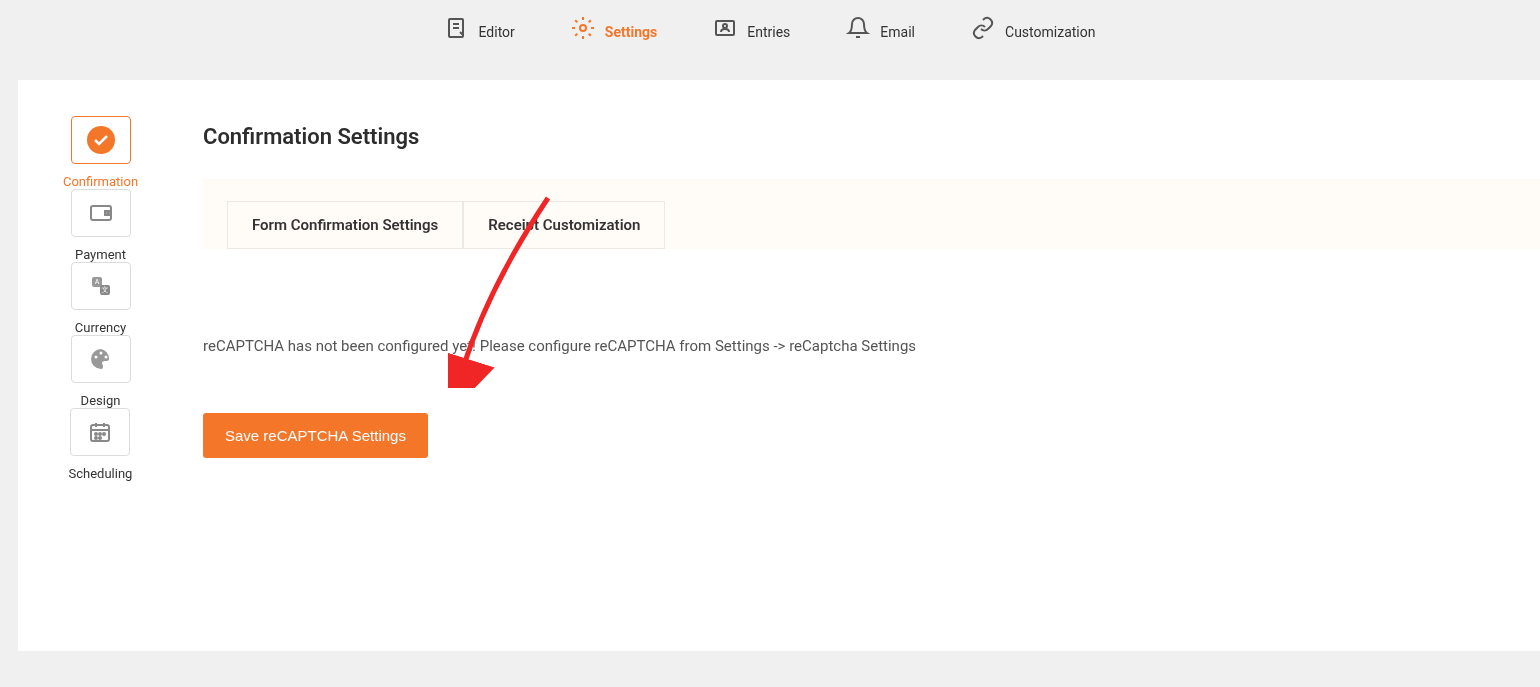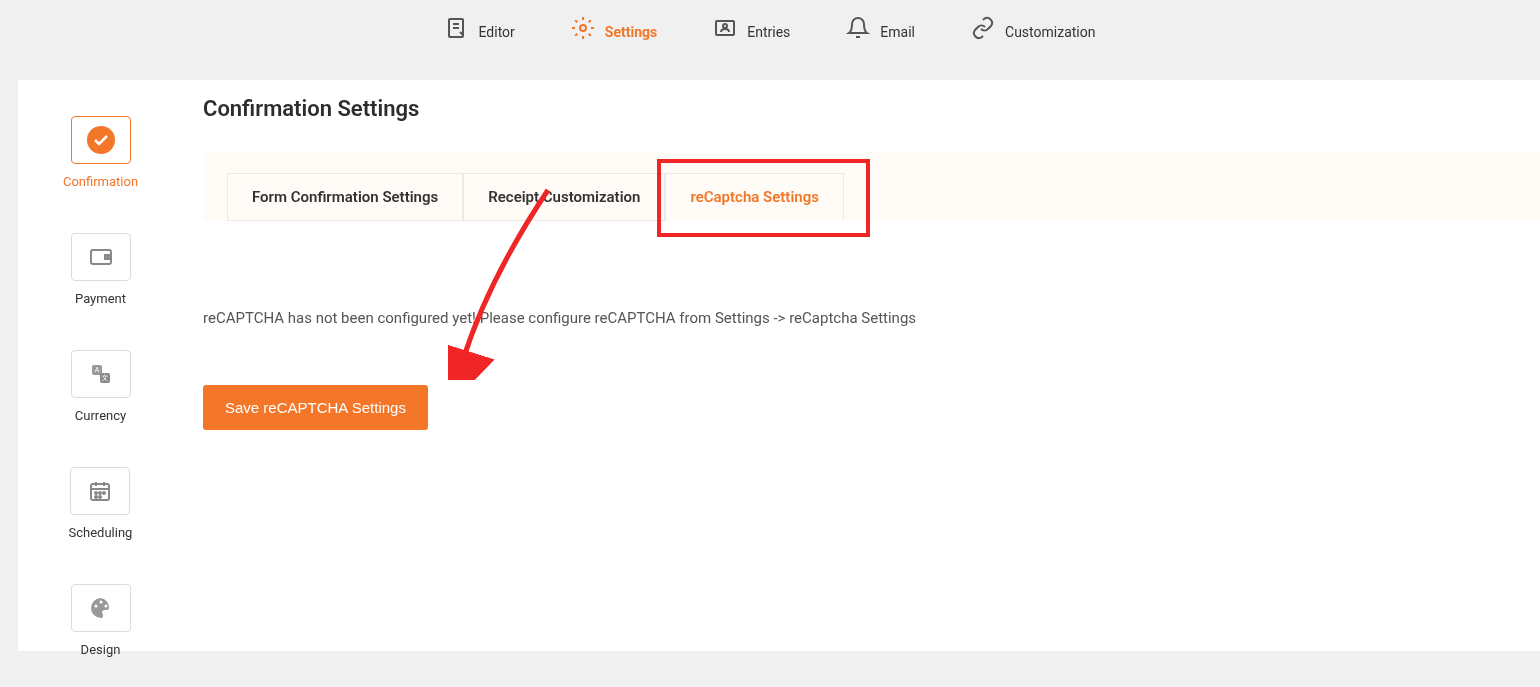--- a/index.html
+++ b/index.html
@@ -49,21 +49,20 @@
       margin-left: 18px;
       height: calc(100% - 116px);
       display: flex;
     }
     .sidebar {
       width: 165px;
       padding: 36px 0 0 0;
       display: flex;
       flex-direction: column;
       align-items: center;
-      gap: 44px;
     }
     .sidebar-item {
       display: flex;
       flex-direction: column;
       align-items: center;
       gap: 10px;
       cursor: pointer;
       color: #333;
     }
     .sidebar-item.active {
@@ -81,21 +80,22 @@
     }
     .sidebar-item.active .sidebar-icon-box {
       border: 1px solid #f47629;
     }
     .sidebar-label {
       font-size: 13px;
       font-weight: 400;
     }
     .content {
       flex: 1;
-      padding: 16px 0 0 20px;
+      padding: 36px 0 0 20px;
+      margin-top: 8px;
     }
     .page-title {
       font-size: 22px;
       font-weight: 600;
       color: #2d2d2d;
       margin-bottom: 30px;
     }
     .tab-panel {
       background: #d946ef;
       padding: 0;
@@ -241,56 +241,52 @@
           <rect x="5" y="5" width="10" height="10" rx="2" fill="#999"></rect>
           <rect x="13" y="13" width="10" height="10" rx="2" fill="#888"></rect>
           <text x="10" y="12" font-size="7" fill="#fff" text-anchor="middle">A</text>
           <text x="18" y="20" font-size="7" fill="#fff" text-anchor="middle">文</text>
         </svg>
       </div>
       <span class="sidebar-label">Currency</span>
     </div>
     <div class="sidebar-item">
       <div class="sidebar-icon-box">
+        <svg width="28" height="28" viewBox="0 0 28 28">
+          <path d="M14 4a10 10 0 100 20c2 0 2-2 2-3s-1-2-1-3 1-2 3-2 4 0 4-2A10 10 0 0014 4z" fill="#999"></path>
+          <circle cx="9" cy="12" r="1.5" fill="#fff"></circle>
+          <circle cx="14" cy="8" r="1.5" fill="#fff"></circle>
+          <circle cx="19" cy="12" r="1.5" fill="#fff"></circle>
+        </svg>
+      </div>
+      <span class="sidebar-label">Design</span>
+    </div>
+    <div class="sidebar-item">
+      <div class="sidebar-icon-box">
         <svg width="28" height="28" viewBox="0 0 28 28" fill="none" stroke="#888" stroke-width="2">
           <rect x="5" y="7" width="18" height="16" rx="2"></rect>
           <path d="M5 12h18M10 5v4M18 5v4"></path>
           <circle cx="10" cy="16" r="1" fill="#888"></circle>
           <circle cx="14" cy="16" r="1" fill="#888"></circle>
           <circle cx="18" cy="16" r="1" fill="#888"></circle>
           <circle cx="10" cy="20" r="1" fill="#888"></circle>
           <circle cx="14" cy="20" r="1" fill="#888"></circle>
         </svg>
       </div>
       <span class="sidebar-label">Scheduling</span>
     </div>
-    <div class="sidebar-item">
-      <div class="sidebar-icon-box">
-        <svg width="28" height="28" viewBox="0 0 28 28">
-          <path d="M14 4a10 10 0 100 20c2 0 2-2 2-3s-1-2-1-3 1-2 3-2 4 0 4-2A10 10 0 0014 4z" fill="#999"></path>
-          <circle cx="9" cy="12" r="1.5" fill="#fff"></circle>
-          <circle cx="14" cy="8" r="1.5" fill="#fff"></circle>
-          <circle cx="19" cy="12" r="1.5" fill="#fff"></circle>
-        </svg>
-      </div>
-      <span class="sidebar-label">Design</span>
-    </div>
   </div>
 
   <div class="content content-area">
     <h1 class="page-title">Confirmation Settings</h1>
 
     <div class="tab-panel">
       <div class="tabs-row tabs-container">
         <div class="tab">Form Confirmation Settings</div>
         <div class="tab">Receipt Customization</div>
-        <div class="tab-wrapper">
-          <div class="tab active">reCaptcha Settings</div>
-          <div class="tab-highlight-box" style="top:-14px; left:-8px; right:-26px; bottom:-16px;"></div>
-        </div>
       </div>
     </div>
 
     <div class="tab-content-body">
       <p class="notice-text">reCAPTCHA has not been configured yet! Please configure reCAPTCHA from Settings -&gt; reCaptcha Settings</p>
       <button class="save-button">Save reCAPTCHA Settings</button>
     </div>
 
     <svg class="arrow-annotation" width="120" height="200" style="left:265px; top:100px;">
       <defs>

